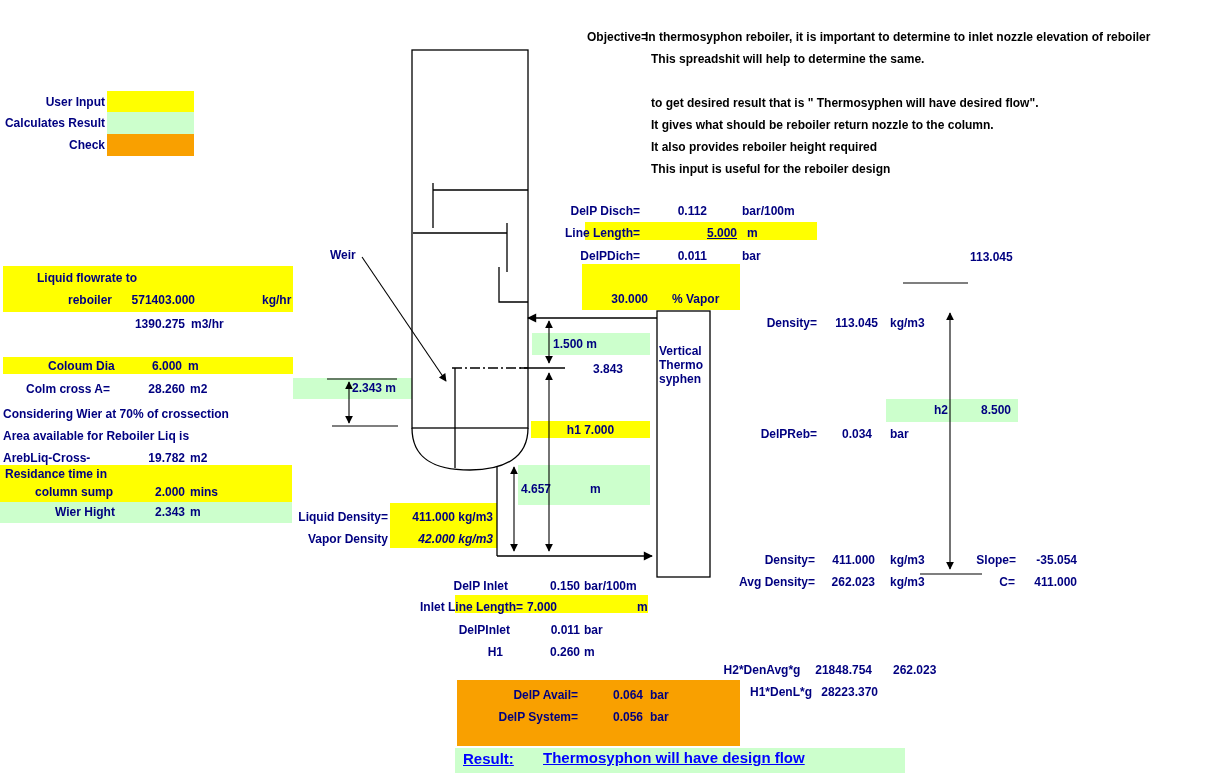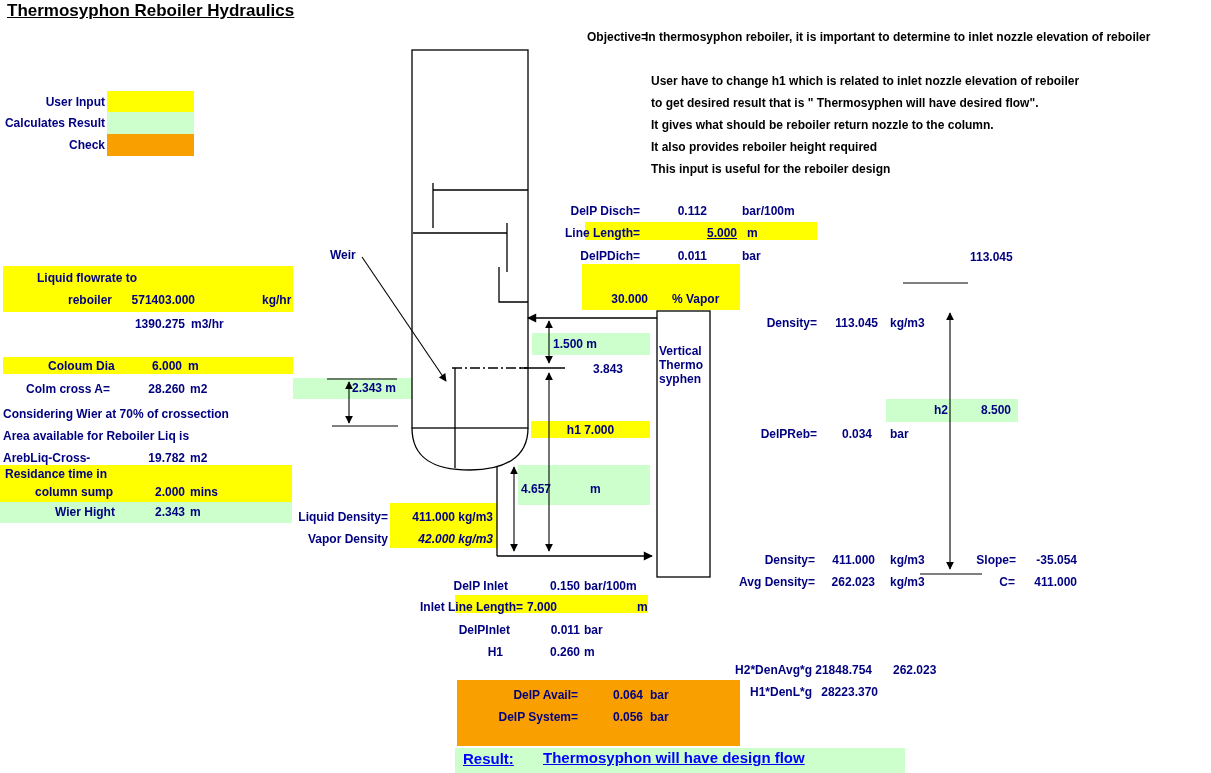--- a/index.html
+++ b/index.html
@@ -37,28 +37,27 @@
 
   <div class="cell g" style="left:532px;top:333px;width:118px;height:22px;"></div>
   <div class="cell y" style="left:531px;top:421px;width:119px;height:17px;"></div>
   <div class="cell g" style="left:518px;top:465px;width:132px;height:40px;"></div>
   <div class="cell y" style="left:390px;top:503px;width:107px;height:45px;"></div>
   <div class="cell y" style="left:455px;top:595px;width:193px;height:18px;"></div>
   <div class="cell g" style="left:886px;top:399px;width:132px;height:23px;"></div>
   <div class="cell o" style="left:457px;top:680px;width:283px;height:66px;"></div>
   <div class="cell g" style="left:455px;top:748px;width:450px;height:25px;"></div>
 
-  <div class="abs title" style="left:7px;top:4px;">Thermosyphon Reboiler Hydraulics</div>
   <div class="abs r" style="left:0px;top:95px;width:105px;">User Input</div>
   <div class="abs r" style="left:0px;top:116px;width:105px;">Calculates Result</div>
   <div class="abs r" style="left:0px;top:138px;width:105px;">Check</div>
 
   <div class="abs black" style="left:587px;top:30px;">Objective=</div>
   <div class="abs black" style="left:645px;top:30px;">In thermosyphon reboiler, it is important to determine to inlet nozzle elevation of reboiler</div>
-  <div class="abs black" style="left:651px;top:74px;">User have to change h1 which is related to inlet nozzle elevation of reboiler</div>
+  <div class="abs black" style="left:651px;top:52px;">This spreadshit will help to determine the same.</div>
   <div class="abs black" style="left:651px;top:118px;">It gives what should be reboiler return nozzle to the column.</div>
   <div class="abs black" style="left:651px;top:96px;">to get desired result that is " Thermosyphen will have desired flow".</div>
   <div class="abs black" style="left:651px;top:140px;">It also provides reboiler height required</div>
   <div class="abs black" style="left:651px;top:162px;">This input is useful for the reboiler design</div>
 
   <div class="abs" style="left:37px;top:271px;">Liquid flowrate to</div>
   <div class="abs r" style="left:37px;top:293px;width:75px;">reboiler</div>
   <div class="abs r" style="left:110px;top:293px;width:85px;">571403.000</div>
   <div class="abs" style="left:262px;top:293px;">kg/hr</div>
   <div class="abs r" style="left:110px;top:317px;width:75px;">1390.275</div>
@@ -140,21 +139,21 @@
   <div class="abs" style="left:890px;top:553px;">kg/m3</div>
   <div class="abs r" style="left:940px;top:553px;width:76px;text-align:right;">Slope=</div>
   <div class="abs r" style="left:1019px;top:553px;width:58px;">-35.054</div>
 
   <div class="abs r" style="left:725px;top:575px;width:90px;">Avg Density=</div>
   <div class="abs r" style="left:815px;top:575px;width:60px;">262.023</div>
   <div class="abs" style="left:890px;top:575px;">kg/m3</div>
   <div class="abs r" style="left:939px;top:575px;width:76px;">C=</div>
   <div class="abs r" style="left:1019px;top:575px;width:58px;">411.000</div>
 
-  <div class="abs r" style="left:712px;top:663px;width:100px;">H2*DenAvg*g</div>
+  <div class="abs r" style="left:712px;top:663px;width:100px;text-align:center;">H2*DenAvg*g</div>
   <div class="abs r" style="left:812px;top:663px;width:60px;">21848.754</div>
   <div class="abs" style="left:893px;top:663px;">262.023</div>
   <div class="abs r" style="left:712px;top:685px;width:100px;">H1*DenL*g</div>
   <div class="abs r" style="left:812px;top:685px;width:66px;">28223.370</div>
 
   <div class="abs r" style="left:408px;top:579px;width:100px;">DelP Inlet</div>
   <div class="abs r" style="left:538px;top:579px;width:42px;">0.150</div>
   <div class="abs" style="left:584px;top:579px;">bar/100m</div>
 
   <div class="abs r" style="left:400px;top:600px;width:123px;">Inlet Line Length=</div>

